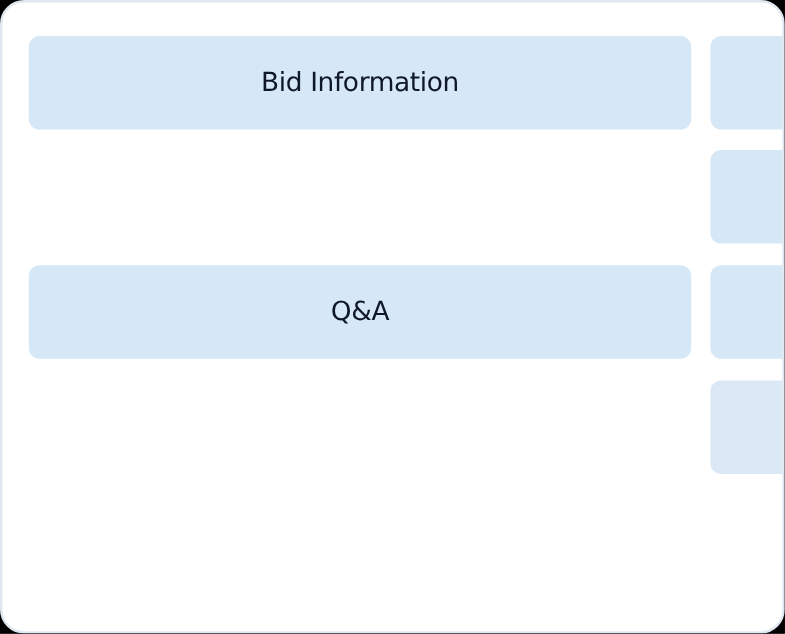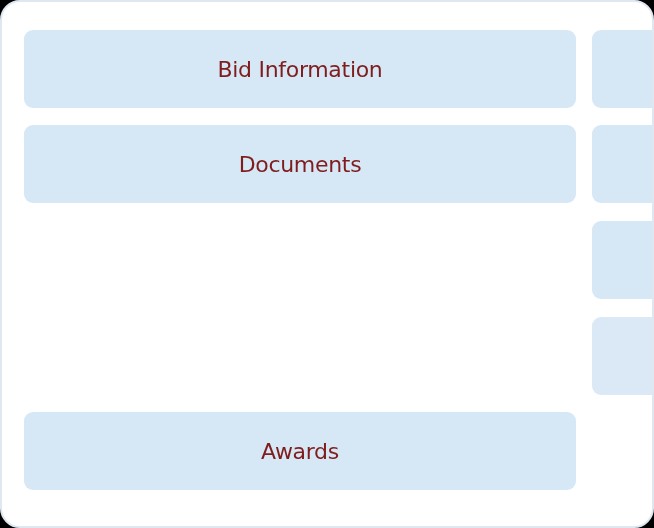--- a/index.html
+++ b/index.html
@@ -5,40 +5,37 @@
   html, body { margin: 0; padding: 0; background: #000; }
   body { width: 654px; height: 528px; overflow: hidden; position: relative; font-family: "DejaVu Sans", sans-serif; }
   .panel {
     position: absolute; left: 0; top: 0; width: 654px; height: 528px;
     background: #ffffff; border: 2px solid #dfe8f1; border-radius: 20px; box-sizing: border-box; overflow: hidden;
   }
   .tab {
     position: absolute; left: 22px; width: 552px; height: 78px;
     background: #d6e7f6; border-radius: 9px;
     display: flex; align-items: center; justify-content: center;
-    color: #7f1d1d; font-size: 22px; letter-spacing: -0.3px; cursor: pointer;
+    color: #0f172a; font-size: 22px; letter-spacing: -0.3px; cursor: pointer;
   }
   .tab.active { background: #b7d1ee; color: #1f1f1f; }
   .side {
     position: absolute; left: 590px; width: 80px; height: 78px;
     background: #d6e7f6; border-radius: 9px;
   }
   .side.light { background: #dbe9f6; }
 </style>
 </head>
 <body>
 
 <div class="panel">
   <div class="tab" style="top:28px">
       <span>Bid Information</span>
     </div>
-  <div class="tab" style="top:123px">
-      <span>Documents</span>
-    </div>
-  <div class="tab" style="top:410px">
-      <span>Awards</span>
+  <div class="tab" style="top:219px">
+      <span>Q&amp;A</span>
     </div>
 
   <div class="side" style="top:28px"></div>
   <div class="side" style="top:123px"></div>
   <div class="side" style="top:219px"></div>
   <div class="side light" style="top:315px"></div>
 </div>
 
 </body></html>

